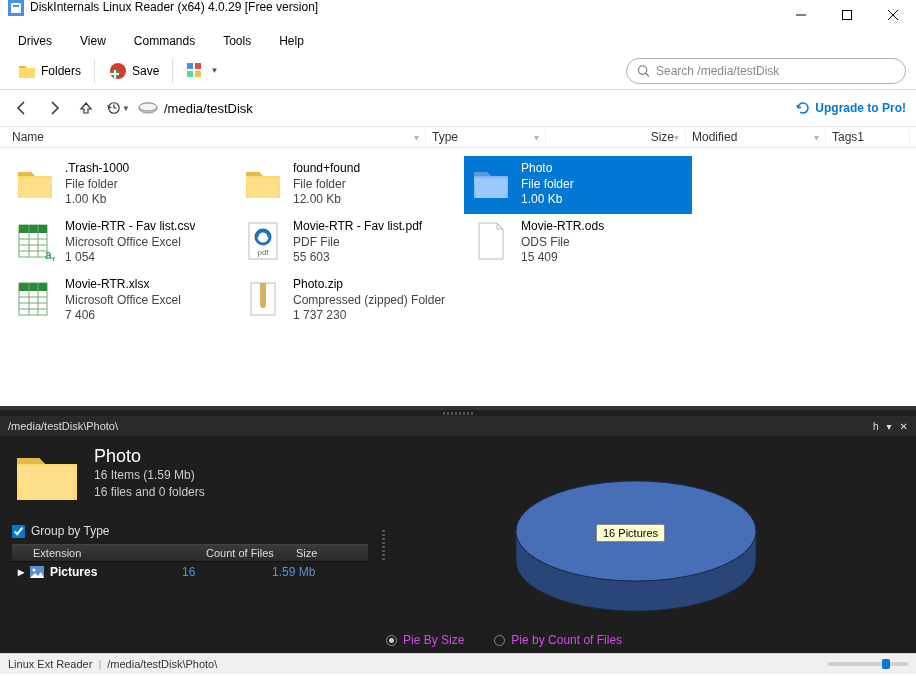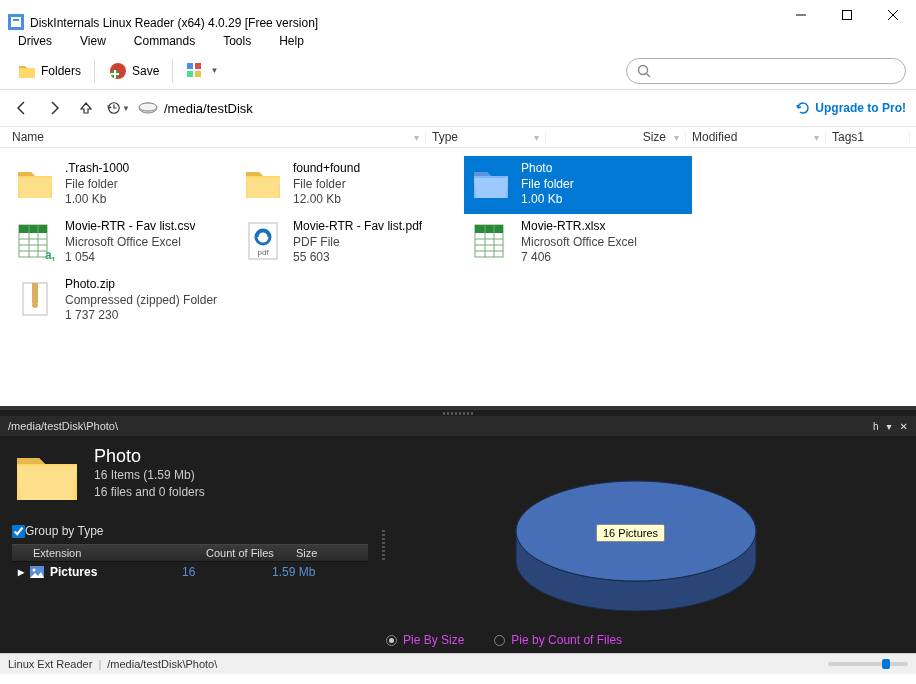--- a/index.html
+++ b/index.html
@@ -1,19 +1,19 @@
 <!DOCTYPE html>
 <html><head>
 <meta charset="utf-8">
 <style>
 * { margin: 0; padding: 0; box-sizing: border-box; font-family: "Segoe UI", Tahoma, sans-serif; }
 body { width: 916px; height: 684px; background: #fff; overflow: hidden; font-size: 12px; }
 
 
-.titlebar { height: 30px; display: flex; align-items: flex-end; padding: 0 0 0 8px; background: #fff; }
+.titlebar { height: 30px; display: flex; align-items: flex-start; padding: 0 0 0 8px; background: #fff; }
 .titlebar .app-icon { width: 16px; height: 16px; margin-right: 6px; }
 .titlebar .title { flex: 1; font-size: 12px; color: #000; }
 .titlebar .win-btns { display: flex; }
 .titlebar .win-btn { width: 46px; height: 30px; display: flex; align-items: center; justify-content: center; }
 
 
 .menubar { height: 22px; display: flex; align-items: center; padding: 0 10px; gap: 12px; }
 .menubar .menu-item { padding: 2px 8px; color: #000; cursor: default; }
 
 
@@ -26,21 +26,21 @@
 .dropdown-arrow { font-size: 8px; color: #555; margin-left: 2px; }
 
 
 .navbar { height: 36px; display: flex; align-items: center; padding: 0 10px; gap: 8px; }
 .nav-btn { width: 24px; height: 24px; display: flex; align-items: center; justify-content: center; color: #555; }
 .breadcrumb { display: flex; align-items: center; gap: 6px; flex: 1; font-size: 13px; }
 .upgrade-link { color: #0078d4; font-weight: 600; display: flex; align-items: center; gap: 4px; }
 
 
 .col-headers { height: 22px; display: flex; align-items: center; border-top: 1px solid #e5e5e5; border-bottom: 1px solid #e5e5e5; padding: 0 6px; background: #fff; }
-.col-header { display: flex; align-items: center; justify-content: space-between; padding: 0 6px; color: #333; font-size: 12px; border-right: 1px solid #f0f0f0; gap: 8px; }
+.col-header { display: flex; align-items: center; justify-content: space-between; padding: 0 6px; color: #333; font-size: 12px; border-right: 1px solid #f0f0f0; }
 .col-header.name { width: 420px; }
 .col-header.type { width: 120px; }
 .col-header.size { width: 140px; text-align: right; justify-content: flex-end; }
 .col-header.modified { width: 140px; }
 .col-header.tags { flex: 1; }
 .filter-icon { color: #bbb; font-size: 10px; }
 
 
 .file-area { height: 258px; padding: 8px; overflow: hidden; position: relative; }
 .file-grid { display: flex; flex-wrap: wrap; gap: 0; }
@@ -58,21 +58,21 @@
 .panel-drag .grip { width: 30px; height: 3px; background: repeating-linear-gradient(90deg,#555 0,#555 2px,transparent 2px,transparent 4px);}
 .panel-header { height: 20px; display: flex; align-items: center; padding: 0 8px; font-size: 11px; background: #2a2a2a; }
 .panel-header .path { flex: 1; }
 .panel-header .panel-btns { display: flex; gap: 8px; font-size: 10px; }
 .panel-body { flex: 1; display: flex; }
 .panel-left { width: 380px; padding: 10px 12px; display: flex; flex-direction: column; position: relative; }
 .folder-summary { display: flex; gap: 12px; }
 .folder-big-icon { width: 70px; height: 60px; }
 .folder-meta h2 { font-size: 18px; font-weight: 400; color: #fff; }
 .folder-meta .sub { font-size: 12px; color: #ccc; line-height: 1.4; }
-.groupby { margin-top: 18px; display: flex; align-items: center; font-size: 12px; }
+.groupby { margin-top: 18px; display: flex; align-items: center; gap: 6px; font-size: 12px; }
 .groupby input { accent-color: #0078d4; }
 .ext-table { margin-top: 6px; }
 .ext-head { display: flex; background: linear-gradient(#3a3a3a,#2a2a2a); height: 18px; align-items: center; font-size: 11px; border-top: 1px solid #444; border-bottom: 1px solid #111;}
 .ext-head div:nth-child(1) { width: 194px; padding-left: 21px;}
 .ext-head div:nth-child(2) { width: 90px;}
 .ext-head div:nth-child(3) { flex: 1; }
 .ext-row { display: flex; height: 20px; align-items: center; font-size: 12px; }
 .ext-row .c1 { width: 170px; padding-left: 6px; display:flex; align-items:center; gap:6px; color:#fff; font-weight:600;}
 .ext-row .c2 { width: 90px; color: #5a8fd6; }
 .ext-row .c3 { flex: 1; color: #5a8fd6; }
@@ -161,20 +161,21 @@
         <rect x="1" y="9" width="6" height="6" fill="#4ae290"></rect>
         <rect x="9" y="9" width="6" height="6" fill="#e2c84a"></rect>
       </svg>
     <span class="dropdown-arrow">▼</span>
   </div>
   <div class="search-box">
     <svg width="14" height="14" viewBox="0 0 14 14">
         <circle cx="6" cy="6" r="4.5" fill="none" stroke="#888" stroke-width="1.5"></circle>
         <line x1="9.5" y1="9.5" x2="13" y2="13" stroke="#888" stroke-width="1.5"></line>
       </svg>
+    <input type="text" placeholder="Search /media/testDisk" style="">
   </div>
 </div>
 
 <div class="navbar">
   <div class="nav-btn">
       <svg width="16" height="16" viewBox="0 0 16 16">
         <path d="M10 2 L4 8 L10 14" fill="none" stroke="#333" stroke-width="1.5"></path>
       </svg>
     </div>
   <div class="nav-btn">
@@ -301,20 +302,33 @@
             <rect x="4" y="2" width="28" height="36" fill="#fff" stroke="#bbb"></rect>
             <circle cx="18" cy="16" r="7" fill="none" stroke="#1e70c0" stroke-width="3"></circle>
             <path d="M12 16 a6 6 0 0 1 12 0" fill="none" stroke="#1e70c0" stroke-width="3"></path>
             <text x="18" y="34" text-anchor="middle" font-size="8" fill="#666">pdf</text>
           </svg>
         </div>
     <div class="file-info">
       <span class="file-name">Movie-RTR - Fav list.pdf</span>
       <span class="file-type">PDF File</span>
       <span class="file-size">55 603</span>
+    </div>
+      </div>
+      <div class="file-item">
+        <div class="file-icon">
+          <svg width="32" height="40" viewBox="0 0 32 40">
+            <path d="M4 2 h18 l6 6 v30 h-24 z" fill="#fff" stroke="#bbb"></path>
+            <path d="M22 2 v6 h6 z" fill="#eee" stroke="#bbb"></path>
+          </svg>
+        </div>
+    <div class="file-info">
+      <span class="file-name">Movie-RTR.ods</span>
+      <span class="file-type">ODS File</span>
+      <span class="file-size">15 409</span>
     </div>
       </div>
       <div class="file-item">
         <div class="file-icon">
           <svg width="40" height="40" viewBox="0 0 40 40">
             <rect x="4" y="4" width="28" height="32" fill="#fff" stroke="#7a7"></rect>
             <rect x="4" y="4" width="28" height="8" fill="#2a8a3a"></rect>
             <line x1="4" y1="18" x2="32" y2="18" stroke="#7a7"></line>
             <line x1="4" y1="24" x2="32" y2="24" stroke="#7a7"></line>
             <line x1="4" y1="30" x2="32" y2="30" stroke="#7a7"></line>

